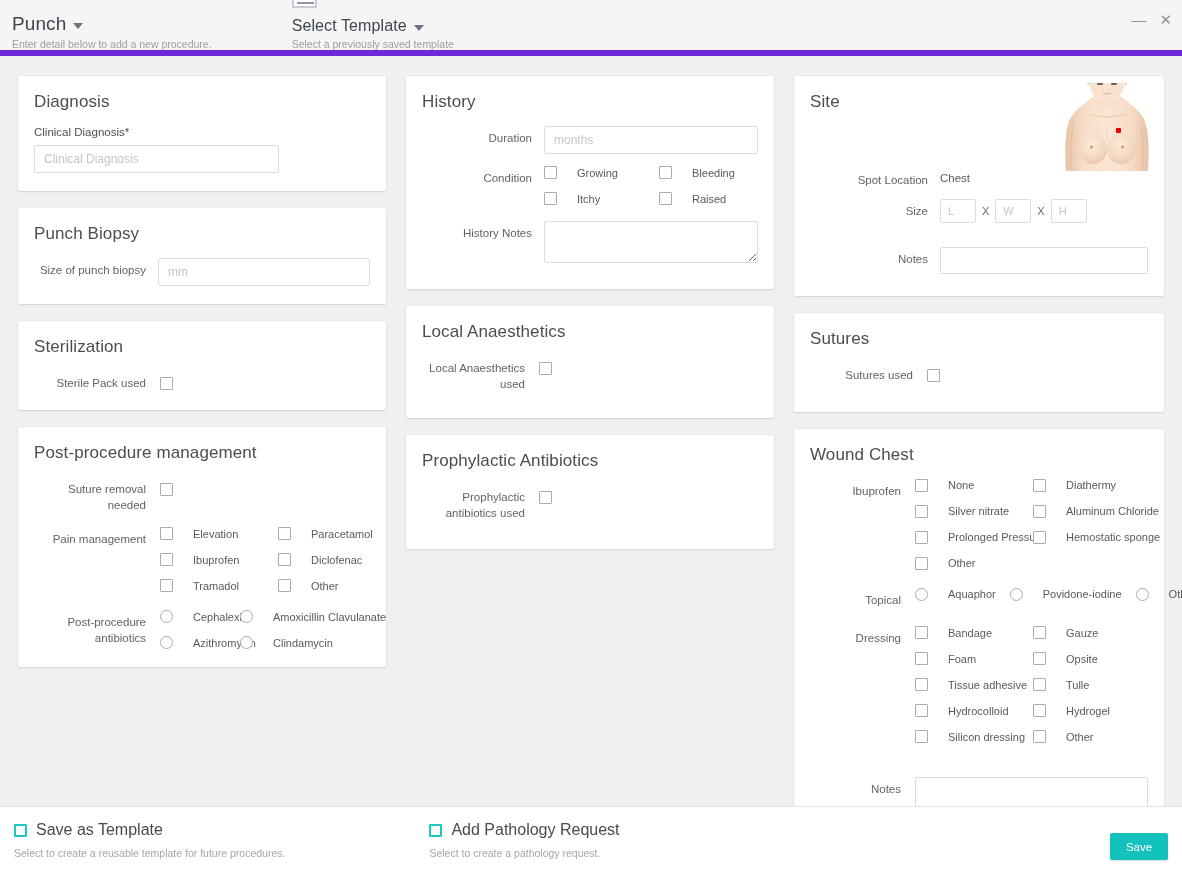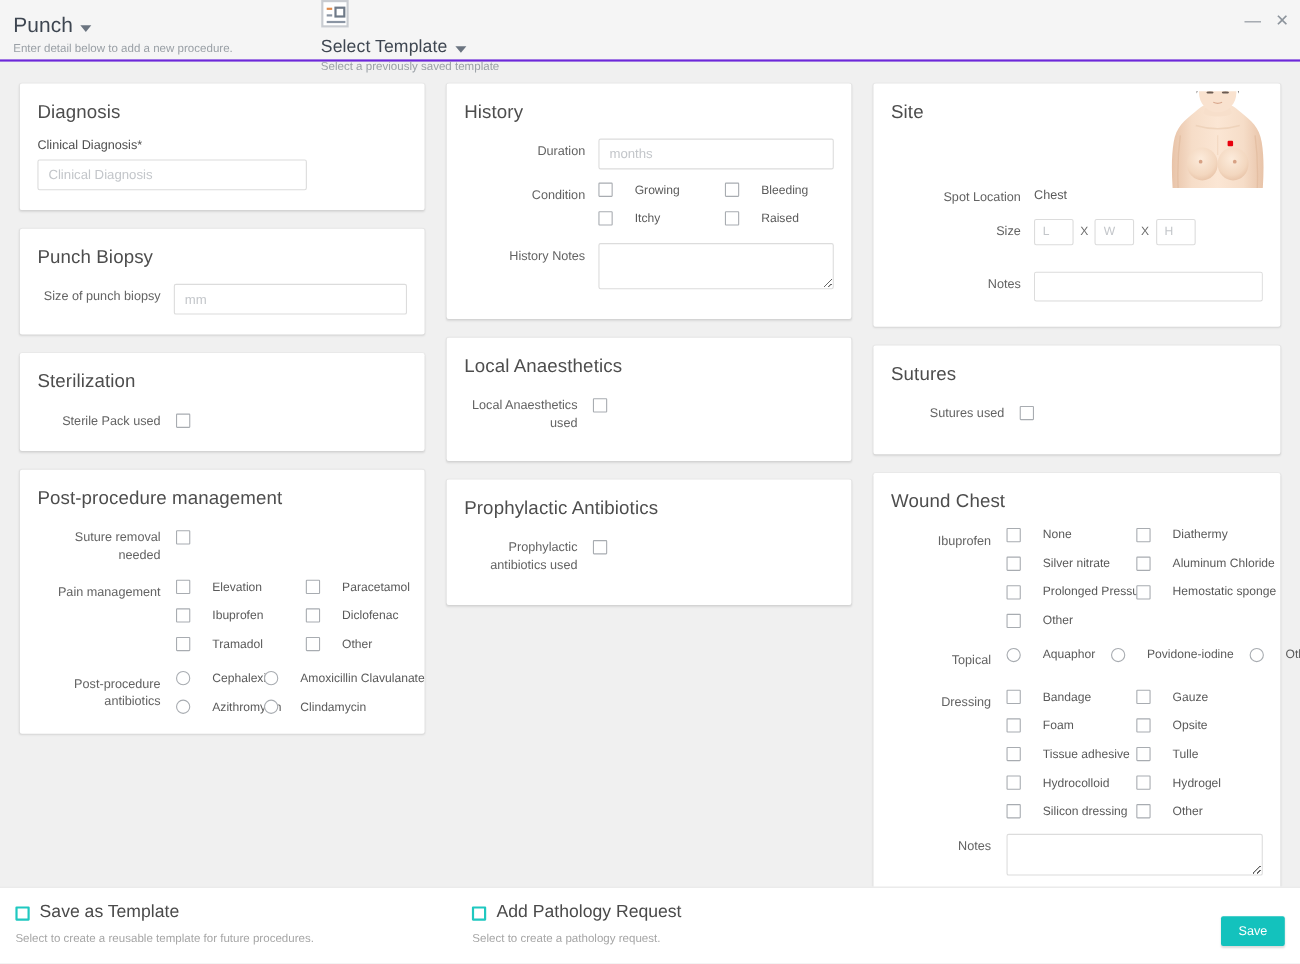--- a/index.html
+++ b/index.html
@@ -10,23 +10,23 @@
     font-family: "Liberation Sans", sans-serif;
     color: #4a4a4a;
     overflow: hidden;
     position: relative;
   }
 
   
   .titlebar {
     height: 56px;
     background: #f5f5f5;
-    border-bottom: 2px solid #6d28d9;
+    border-bottom: 6px solid #6d28d9;
     display: flex;
-    align-items: center;
+    align-items: flex-end;
     padding: 9px 0 0 0;
     position: relative;
   }
   .hdr-block { padding-left: 12px; padding-right: 10px; }
   .hdr-title-row { display: flex; align-items: center; gap: 7px; }
   .hdr-title {
     font-size: 19px; color: #3e4651; font-weight: normal; letter-spacing: .1px;
   }
   .caret {
     width: 0; height: 0;
@@ -537,21 +537,21 @@
                 <span class="t">Povidone-iodine</span>
               </div>
             <div class="opt">
                 <span class="rad"></span>
                 <span class="t">Other</span>
               </div>
           </div>
         </div>
       </div>
 
-      <div class="row" style="margin-bottom:14px">
+      <div class="row" style="margin-bottom:34px">
         <div class="lbl" style="width:91px">Dressing</div>
         <div class="ctl" style="padding-left:14px">
           <div class="grid2" style="grid-template-columns:118px 1fr">
             <div class="opt">
                 <span class="cbx"></span>
                 <span class="t">Bandage</span>
               </div>
             <div class="opt">
                 <span class="cbx"></span>
                 <span class="t">Gauze</span>

